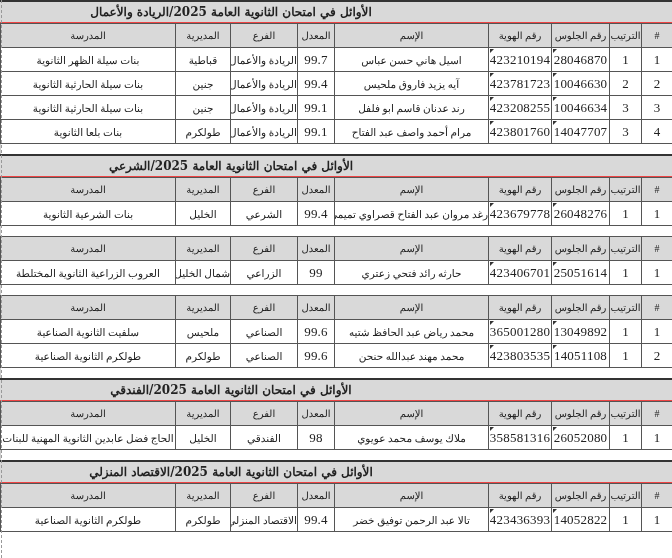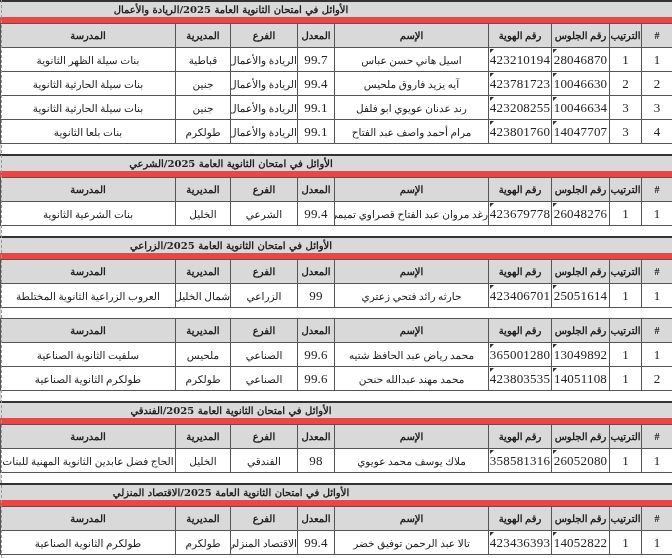--- a/index.html
+++ b/index.html
@@ -9,36 +9,36 @@
     color:#222;
   }
   .sheet { position:absolute; left:0; top:0; width:672px; }
   .left-guide {
     position:absolute; left:1px; top:0; bottom:0; width:0;
     border-left:1px dashed #999;
   }
   .section { position:relative; width:672px; }
   .title-row {
     height:23px; background:#d9d9d9;
-    border-top:2px solid #333; border-bottom:6px solid #ef4444;
+    border-top:2px solid #333; border-bottom:1px solid #ef4444;
     display:flex; align-items:center; justify-content:center;
-    font-weight:bold; font-size:10px;
+    font-weight:bold; font-size:12px;
     direction:rtl; box-sizing:border-box;
   }
   .title-row span { margin-right:210px; }
   table {
     border-collapse:collapse; width:672px; table-layout:fixed;
     direction:rtl; font-size:10.5px;
   }
   th, td {
     border:1px solid #555; text-align:center; padding:0;
     overflow:hidden; white-space:nowrap;
     font-family: "Liberation Serif", "DejaVu Serif", serif;
   }
-  th { background:#d9d9d9; font-weight:bold; height:23px; font-size:10px; }
+  th { background:#d9d9d9; font-weight:normal; height:23px; font-size:10px; }
   td { height:23px; background:#fff; }
   td.num { font-size:13px; letter-spacing:0.2px; }
   td.cell-seat { position:relative;text-align:center; }
   td.cell-seat::after, td.cell-id::after {
     content:""; position:absolute; left:1px; top:1px;
     width:0; height:0;
     border-top:4px solid #333; border-right:4px solid transparent;
   }
   td.cell-id { position:relative; }
   .gap-row { height:10px; border-left:1px solid #ccc; }
@@ -106,21 +106,21 @@
             <td class="num">99.4</td>
             <td>الريادة والأعمال</td>
             <td>جنين</td>
             <td>بنات سيلة الحارثية الثانوية</td>
           </tr>
           <tr>
             <td class="num">3</td>
             <td class="num">3</td>
             <td class="num cell-seat">10046634</td>
             <td class="num cell-id">423208255</td>
-            <td>رند عدنان عويوي ابو فلفل</td>
+            <td>رند عدنان قاسم ابو فلفل</td>
             <td class="num">99.1</td>
             <td>الريادة والأعمال</td>
             <td>جنين</td>
             <td>بنات سيلة الحارثية الثانوية</td>
           </tr>
           <tr>
             <td class="num">4</td>
             <td class="num">3</td>
             <td class="num cell-seat">14047707</td>
             <td class="num cell-id">423801760</td>
@@ -175,23 +175,20 @@
             <td>الشرعي</td>
             <td>الخليل</td>
             <td>بنات الشرعية الثانوية</td>
           </tr>
         </tbody>
     </table>
     <div class="gap-row"></div>
   </div>
 
   <div class="section">
-    <div class="title-row">
-        <span>الأوائل في امتحان الثانوية العامة 2025/الزراعي</span>
-      </div>
     <table>
       <colgroup>
         <col class="col-hash">
           <col class="col-rank">
           <col class="col-seat">
           <col class="col-id">
           <col class="col-name">
           <col class="col-avg">
           <col class="col-branch">
           <col class="col-dir">

